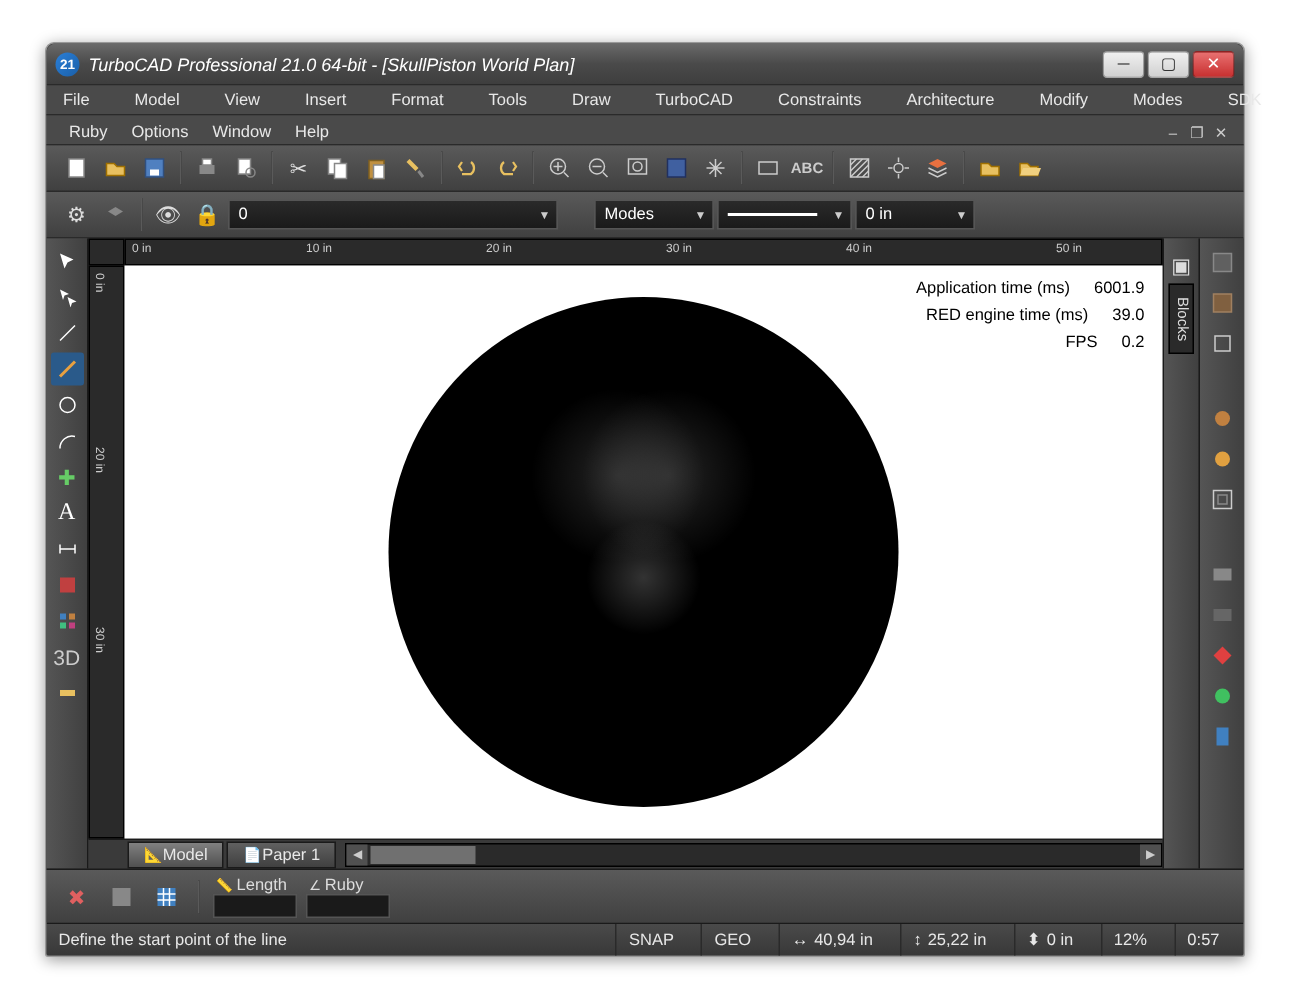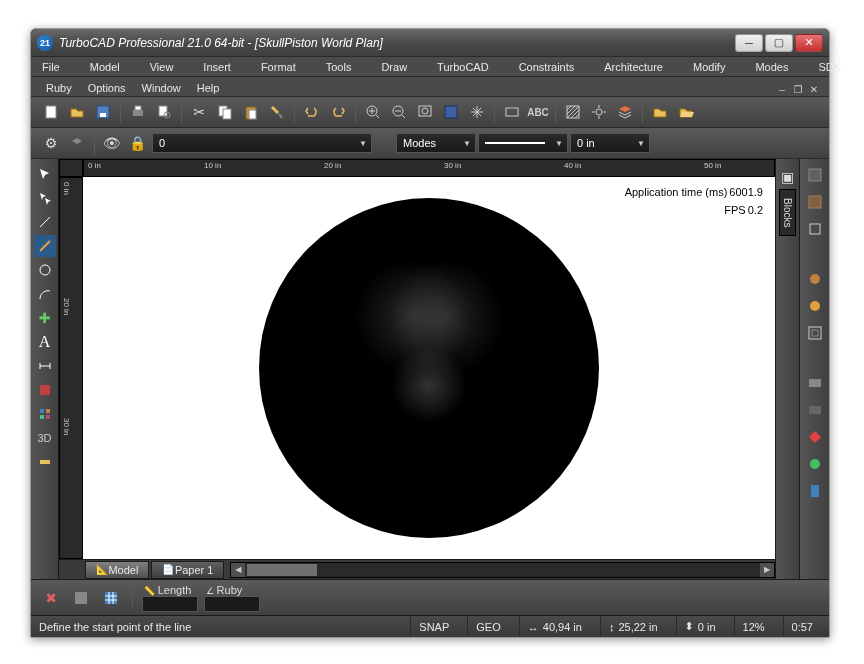--- a/index.html
+++ b/index.html
@@ -28,21 +28,21 @@
 .ruler-corner { width: 24px; height: 18px; background: #2a2a2a; border: 1px solid #000; }
 .ruler-row { display: flex; height: 18px; }
 .ruler-h { flex: 1; background: #2a2a2a; border: 1px solid #000; color: #ccc; font-size: 8px; display: flex; align-items: flex-end; overflow: hidden; position: relative; }
 .ruler-label { position: absolute; bottom: 6px; font-size: 8px; color: #ccc; }
 .canvas-row { flex: 1; display: flex; min-height: 0; }
 .ruler-v { width: 24px; background: #2a2a2a; border: 1px solid #000; color: #ccc; font-size: 8px; position: relative; overflow: hidden; }
 .canvas { flex: 1; background: #fff; position: relative; overflow: hidden; }
 .skull { position: absolute; left: 50%; top: 50%; transform: translate(-50%,-50%); width: 340px; height: 340px; background: #000; border-radius: 50%; }
 .skull::before { content: ""; position: absolute; inset: 0; background: radial-gradient(circle at 45% 35%, rgba(255,255,255,.15) 0%, transparent 20%), radial-gradient(circle at 55% 35%, rgba(255,255,255,.15) 0%, transparent 20%), radial-gradient(circle at 50% 55%, rgba(255,255,255,.2) 0%, transparent 15%); border-radius: 50%; }
 .stats { position: absolute; right: 12px; top: 6px; text-align: right; font-family: Arial; font-size: 14px; color: #000; }
-.stats div { display: flex; justify-content: flex-end; gap: 2px; line-height: 18px; }
+.stats div { display: flex; justify-content: flex-end; gap: 16px; line-height: 18px; }
 .right-panels { width: 54px; background: #3a3a3a; display: flex; }
 .panel-tabs { width: 24px; background: linear-gradient(90deg,#555,#404040); display: flex; flex-direction: column; align-items: center; padding-top: 6px; border-left: 1px solid #1a1a1a; }
 .vtab { writing-mode: vertical-rl; color: #ddd; padding: 8px 2px; background: #2a2a2a; border: 1px solid #000; cursor: pointer; font-size: 10px; }
 .panel-icons { width: 30px; background: linear-gradient(90deg,#555,#404040); display: flex; flex-direction: column; align-items: center; padding: 4px 0; gap: 3px; border-left: 1px solid #1a1a1a; }
 .tabs-row { height: 20px; background: #3a3a3a; display: flex; align-items: center; border-top: 1px solid #1a1a1a; }
 .sheet-tab { height: 18px; padding: 0 10px; background: linear-gradient(#606060,#404040); color: #e8e8e8; border: 1px solid #1a1a1a; display: flex; align-items: center; cursor: pointer; margin-left: 2px; font-size: 10px; }
 .sheet-tab.active { background: linear-gradient(#808080,#505050); }
 .hscroll { flex: 1; height: 16px; background: #2a2a2a; margin-left: 6px; display: flex; align-items: center; border: 1px solid #000; }
 .scroll-btn { width: 14px; height: 14px; background: #505050; color: #ccc; display: flex; align-items: center; justify-content: center; font-size: 8px; cursor: pointer; }
 .scroll-thumb { width: 70px; height: 12px; background: #707070; margin: 0 2px; }
@@ -307,21 +307,21 @@
           </svg>
         </div>
       <div class="tbtn">
           <svg width="14" height="14">
             <rect x="2" y="2" width="4" height="4" fill="#4080c0"></rect>
             <rect x="8" y="2" width="4" height="4" fill="#c08040"></rect>
             <rect x="2" y="8" width="4" height="4" fill="#40c080"></rect>
             <rect x="8" y="8" width="4" height="4" fill="#c04080"></rect>
           </svg>
         </div>
-      <div class="tbtn" style="font-size:11px;color:#ccc">3D</div>
+      <div class="tbtn" style="font-size:14px;color:#ccc">3D</div>
       <div class="tbtn">
           <svg width="14" height="14">
             <rect x="2" y="5" width="10" height="4" fill="#e8c060"></rect>
           </svg>
         </div>
     </div>
 
     <div class="center">
       <div class="ruler-row">
         <div class="ruler-corner"></div>
@@ -341,20 +341,24 @@
           <span class="ruler-label" style="top:240px;left:2px;writing-mode:vertical-rl">30 in</span>
         </div>
         <div class="canvas">
           <div class="skull"></div>
           <div class="stats">
             <div>
                 <span>Application time (ms)</span>
                 <span>6001.9</span>
               </div>
             <div>
+                <span>RED engine time (ms)</span>
+                <span>39.0</span>
+              </div>
+            <div>
                 <span>FPS</span>
                 <span>0.2</span>
               </div>
           </div>
         </div>
       </div>
       <div class="tabs-row">
         <div style="width:24px"></div>
         <div class="sheet-tab active">📐 <span>Model</span></div>
         <div class="sheet-tab">📄 <span>Paper 1</span></div>

